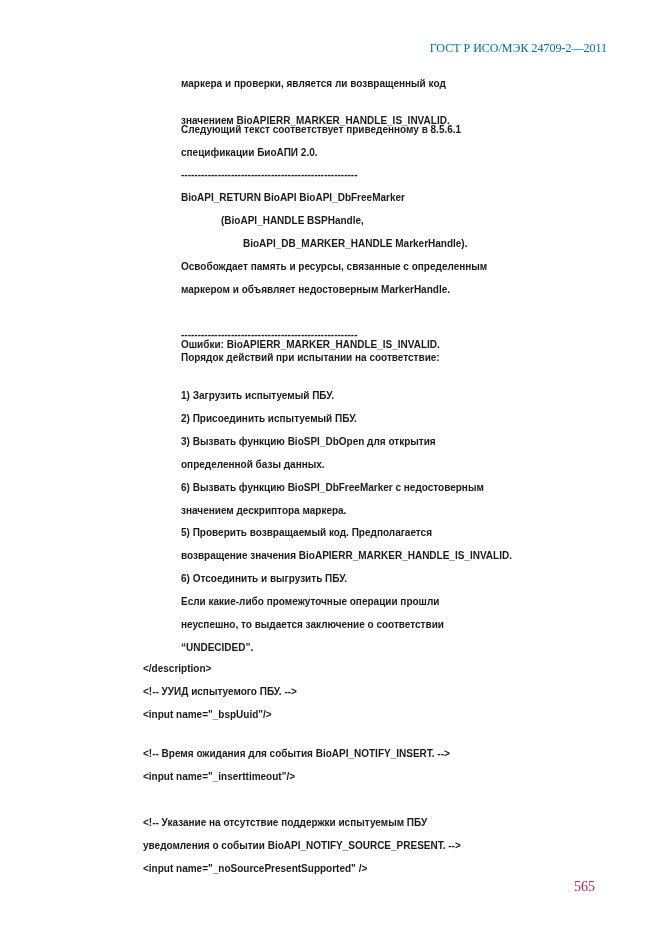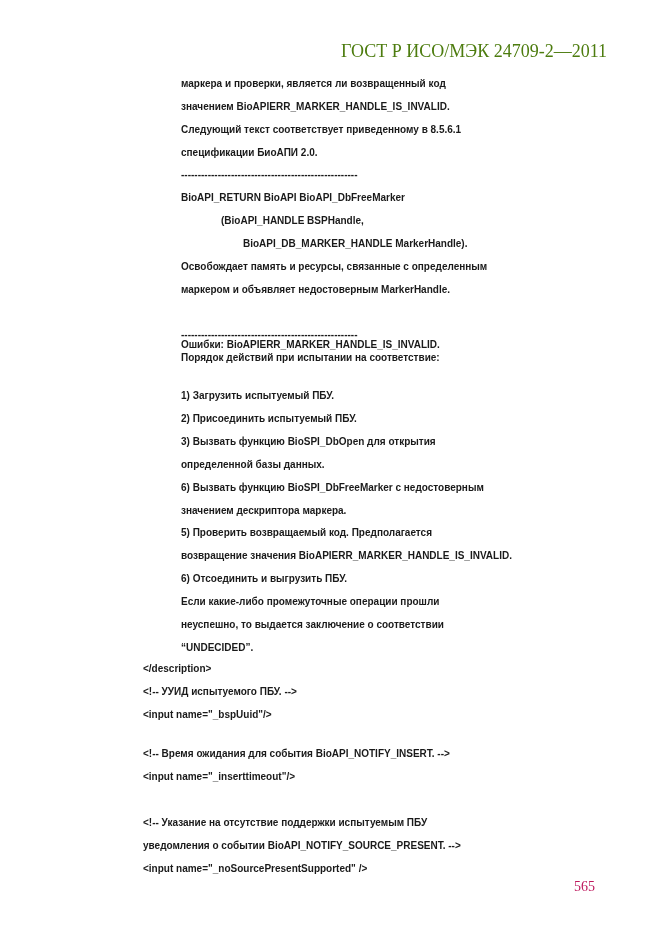--- a/index.html
+++ b/index.html
@@ -12,22 +12,22 @@
     height: 935px;
     position: relative;
     overflow: hidden;
     color: #111111;
   }
   .page-header {
     position: absolute;
     top: 41px;
     right: 54px;
     font-family: "Liberation Serif", serif;
-    font-size: 18px;
-    color: #4d7c0f;
+    font-size: 12px;
+    color: #0369a1;
     letter-spacing: 0px;
   }
   .page-number {
     position: absolute;
     top: 879px;
     left: 574px;
     font-family: "Liberation Serif", serif;
     font-size: 14px;
     color: #be185d;
   }
@@ -47,21 +47,21 @@
     color: #1a1a1a;
   }
 </style>
 </head>
 <body>
 
 <div class="page-header">ГОСТ Р ИСО/МЭК 24709-2—2011</div>
 
 <div class="code-body" id="code-body">
     <div class="line" style="left: 181px; top: 4px;">маркера и проверки, является ли возвращенный код</div>
-    <div class="line" style="left: 181px; top: 27px;">значением BioAPIERR_MARKER_HANDLE_IS_INVALID.</div>
+    <div class="line" style="left: 181px; top: 41px;">значением BioAPIERR_MARKER_HANDLE_IS_INVALID.</div>
     <div class="line" style="left: 181px; top: 50px;">Следующий текст соответствует приведенному в 8.5.6.1</div>
     <div class="line" style="left: 181px; top: 73px;">спецификации БиоАПИ 2.0.</div>
     <div class="line" style="left: 181px; top: 95px;">-----------------------------------------------------</div>
     <div class="line" style="left: 181px; top: 118px;">BioAPI_RETURN BioAPI BioAPI_DbFreeMarker</div>
     <div class="line" style="left: 221px; top: 141px;">(BioAPI_HANDLE BSPHandle,</div>
     <div class="line" style="left: 219px; top: 164px; margin-left: 24px;">BioAPI_DB_MARKER_HANDLE MarkerHandle).</div>
     <div class="line" style="left: 181px; top: 187px;">Освобождает память и ресурсы, связанные с определенным</div>
     <div class="line" style="left: 181px; top: 210px;">маркером и объявляет недостоверным MarkerHandle.</div>
     <div class="line" style="left: 181px; top: 233px; margin-top: 32px;">Ошибки: BioAPIERR_MARKER_HANDLE_IS_INVALID.</div>
     <div class="line" style="left: 181px; top: 255px;">-----------------------------------------------------</div>

